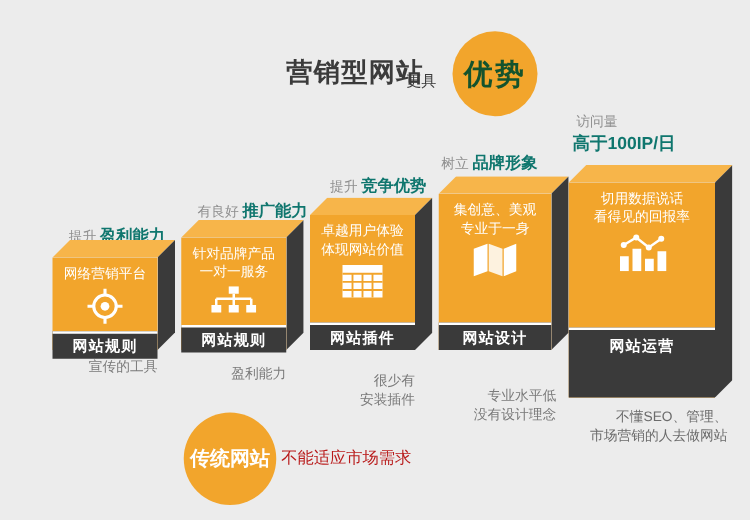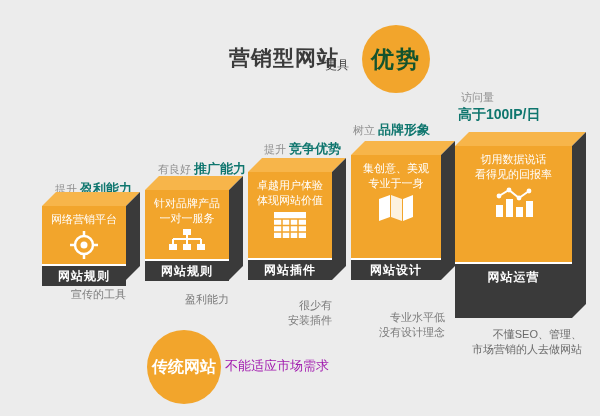--- a/index.html
+++ b/index.html
@@ -90,21 +90,21 @@
   
   .foot-badge {
     position: absolute; left: 147px; top: 330px;
     width: 74px; height: 74px; border-radius: 50%;
     background: #f2a52c; color: #fff;
     font-size: 16px; font-weight: bold;
     display: flex; align-items: center; justify-content: center;
   }
   .foot-text {
     position: absolute; left: 225px; top: 357px;
-    font-size: 13px; color: #a21caf;
+    font-size: 13px; color: #b91c1c;
   }
 </style>
 </head>
 <body>
 
 <div class="stage">
 
   <div class="title">营销型网站</div>
   <div class="subtitle">更具</div>
   <div class="badge">优势</div>

